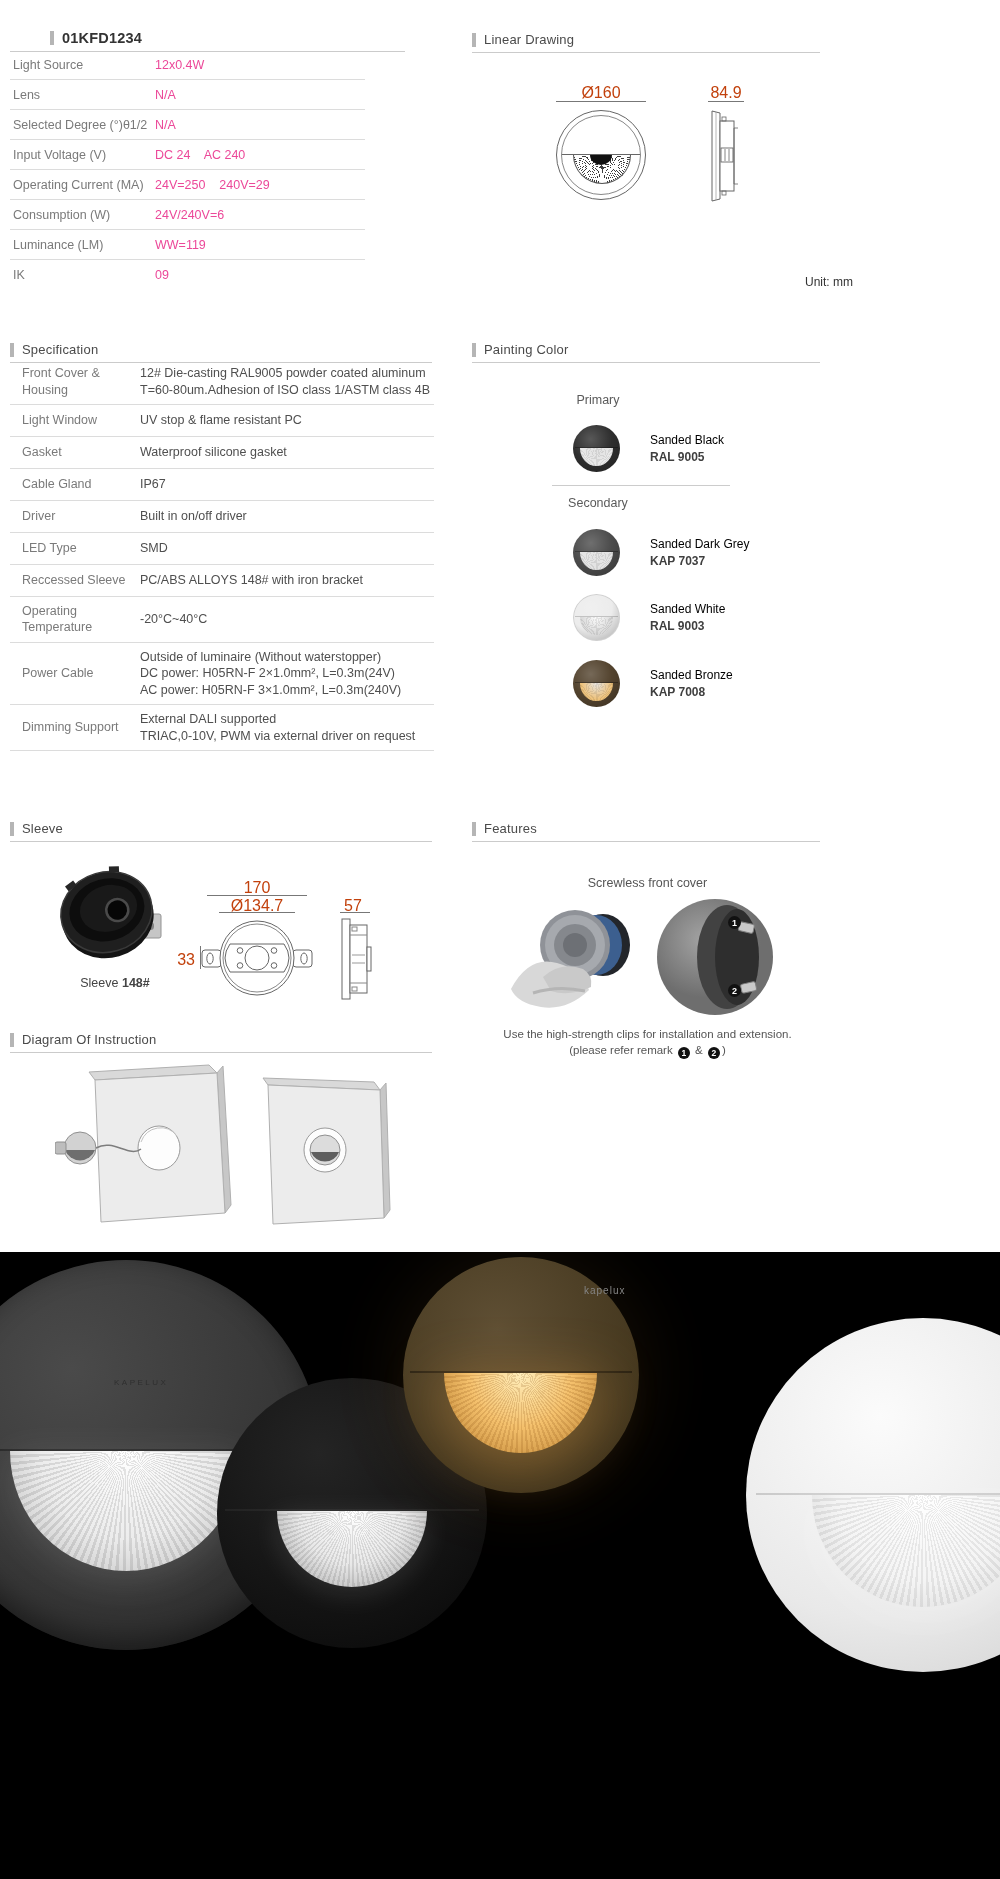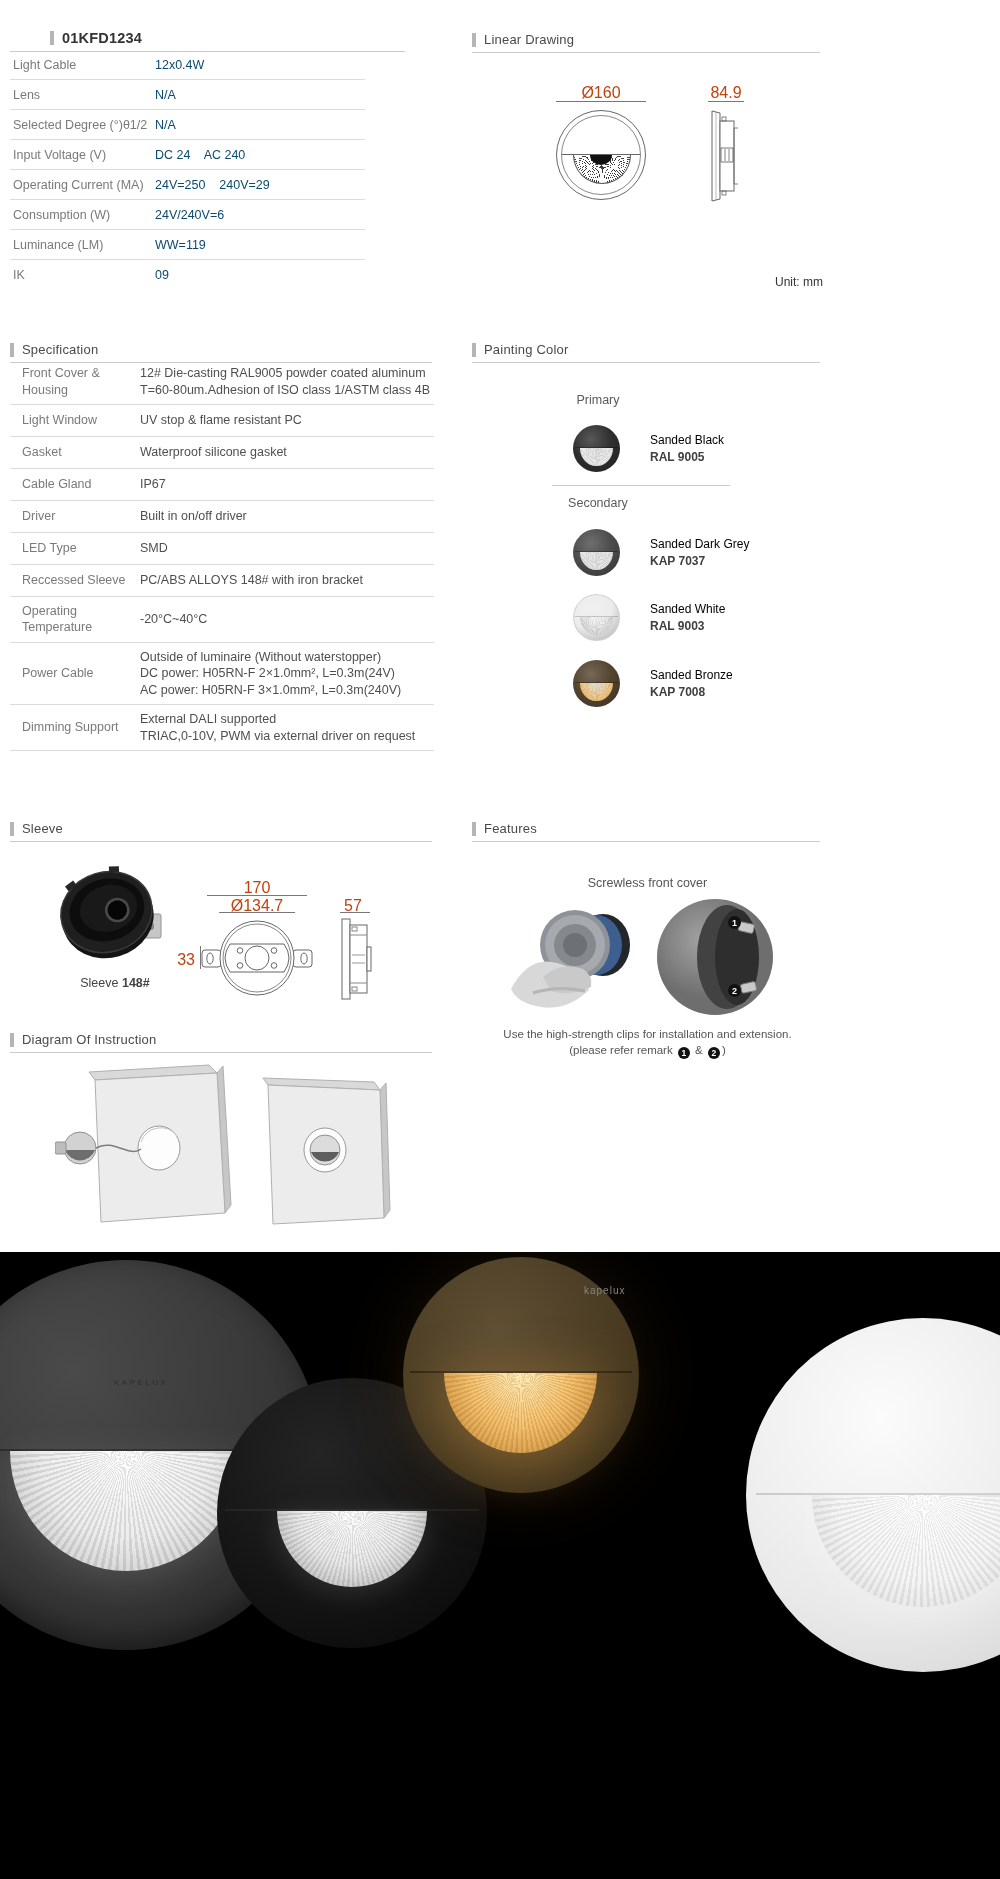--- a/index.html
+++ b/index.html
@@ -11,21 +11,21 @@
             border-bottom:1px solid #cbcbcb;padding-bottom:5px;}
   .sec-bar{width:4px;height:14px;background:#b5b5b5;flex-shrink:0;}
   .sec-title{font-size:13px;color:#4a4a4a;letter-spacing:.2px;white-space:nowrap;}
   .sec-title.model{font-weight:bold;font-size:14.5px;color:#333;}
 
   
   .qtable{position:absolute;left:10px;top:50px;width:355px;}
   .qrow{display:flex;align-items:center;min-height:29px;border-bottom:1px solid #dcdcdc;padding:0;}
   .qrow:last-child{border-bottom:none;}
   .qlabel{width:142px;font-size:12.5px;color:#7a7a7a;padding-left:3px;flex-shrink:0;}
-  .qvalue{flex:1;font-size:12.5px;color:#0c4a6e;white-space:pre-wrap;}
+  .qvalue{flex:1;font-size:12.5px;color:#ec4899;white-space:pre-wrap;}
 
   
   .stable{position:absolute;left:10px;top:359px;width:424px;}
   .srow{display:flex;align-items:center;border-bottom:1px solid #dcdcdc;padding:6px 0;min-height:19px;}
   .slabel{width:118px;font-size:12.5px;color:#7a7a7a;padding-left:12px;
           white-space:pre-line;flex-shrink:0;line-height:1.3;}
   .svalue{flex:1;font-size:12.5px;color:#4f4f4f;white-space:pre-wrap;line-height:1.32;}
 
   
   .dim-label{position:absolute;font-size:16px;color:#c2410c;text-align:center;}
@@ -36,21 +36,21 @@
   .ld-c2{position:absolute;left:5px;top:5px;width:78px;height:78px;border:1px solid #888;border-radius:50%;}
   .ld-chord{position:absolute;left:6px;top:44px;width:78px;height:1px;background:#666;}
   .ld-fan{position:absolute;left:17px;top:45px;width:56px;height:28px;
           border-radius:0 0 50% 50%/0 0 100% 100%;
           background:
             repeating-conic-gradient(from 90deg at 50% 0%, #3c3c3c 0 1deg, rgba(255,255,255,0) 1deg 4.6deg),
             #fff;
           border:1px solid #555;border-top:none;}
   .ld-wedge{position:absolute;left:34px;top:45px;width:22px;height:10px;background:#111;
             border-radius:0 0 50% 50%/0 0 100% 100%;}
-  .unit-note{position:absolute;left:753px;top:275px;width:70px;text-align:right;
+  .unit-note{position:absolute;left:783px;top:275px;width:70px;text-align:right;
              font-size:12px;color:#333;}
 
   
   .pc-group-label{position:absolute;width:76px;text-align:center;font-size:12.5px;color:#5a5a5a;}
   .pc-divider{position:absolute;left:552px;top:485px;width:178px;border-top:1px solid #ccc;}
   .swatch-row{position:absolute;left:573px;display:flex;align-items:center;gap:30px;}
   .swatch{position:relative;width:47px;height:47px;border-radius:50%;overflow:hidden;flex-shrink:0;
           background-color:var(--body,#333);
           background-image:radial-gradient(circle at 38% 30%, rgba(255,255,255,.20), rgba(0,0,0,0) 48%, rgba(0,0,0,.30) 100%);}
   .swatch-seam{position:absolute;left:5%;top:47%;width:90%;height:1px;background:rgba(0,0,0,.30);}
@@ -93,21 +93,21 @@
 
 <div id="sheet">
 
   <div class="sec-head" style="left:10px;top:30px;width:355px;padding-left:40px;">
     <span class="sec-bar"></span>
     <span class="sec-title model">01KFD1234</span>
   </div>
 
   <div class="qtable">
     <div class="qrow">
-        <span class="qlabel">Light Cable</span>
+        <span class="qlabel">Light Source</span>
         <span class="qvalue">12x0.4W</span>
       </div>
     <div class="qrow">
         <span class="qlabel">Lens</span>
         <span class="qvalue">N/A</span>
       </div>
     <div class="qrow">
         <span class="qlabel">Selected Degree (°)θ1/2</span>
         <span class="qvalue">N/A</span>
       </div>

